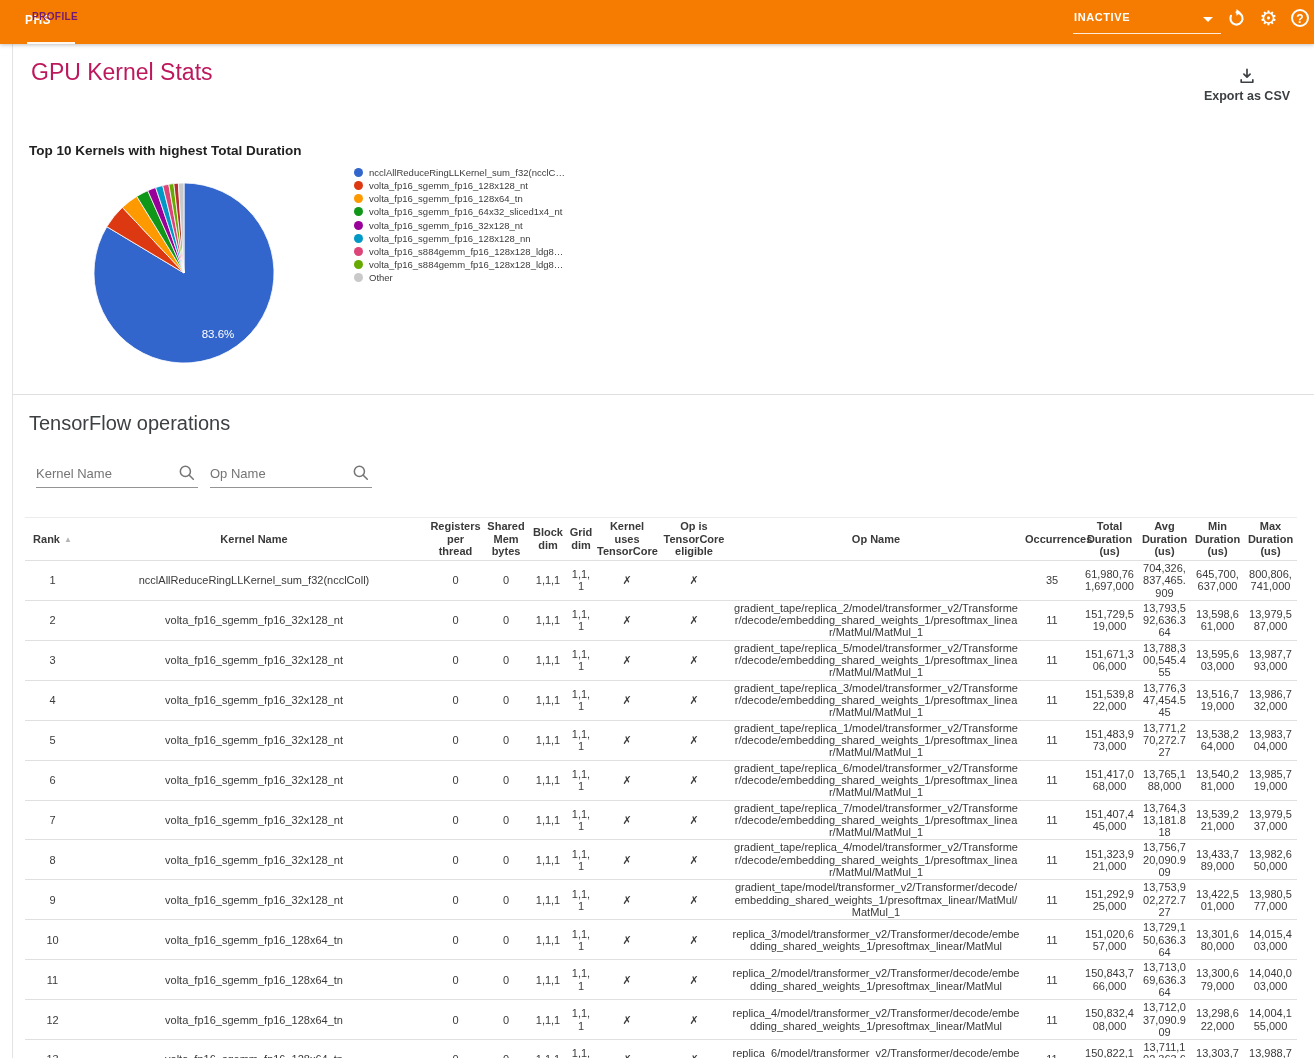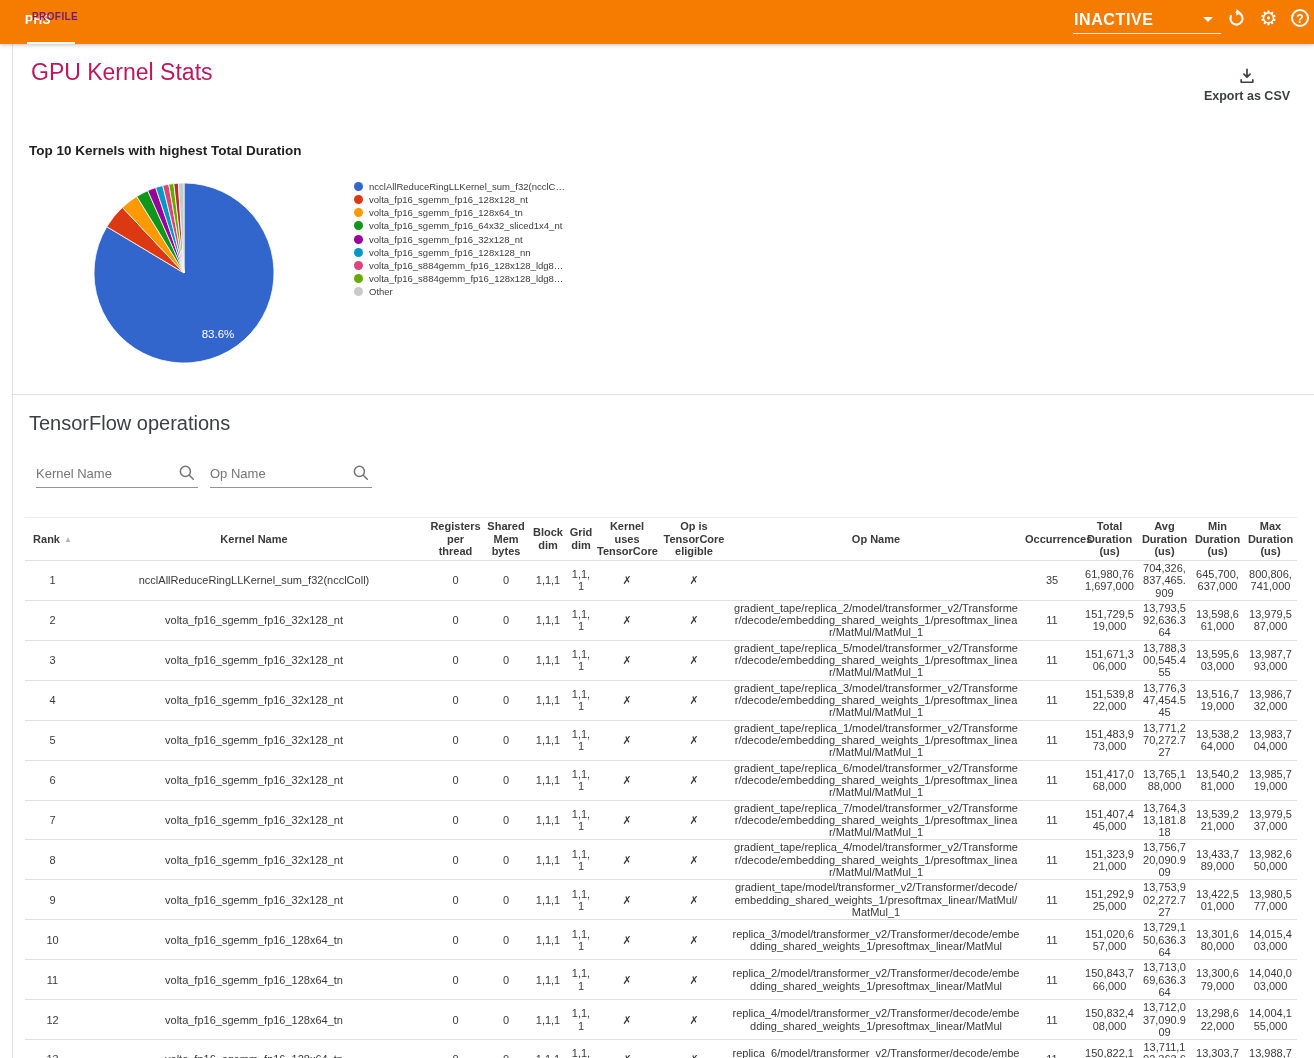--- a/index.html
+++ b/index.html
@@ -10,21 +10,21 @@
   .topbar { position:absolute; top:0; left:0; width:1314px; height:44px;
             background:#f57c00; box-shadow:0 1px 4px rgba(0,0,0,.25); z-index:5; }
   .tab-partial { position:absolute; left:0; top:13px; color:#fff; font-size:12px;
                  font-weight:700; letter-spacing:.4px;padding-left:25px; }
   .tab-profile { position:absolute; left:32px; top:11px; color:#701a75; font-size:10px;
                  font-weight:700; letter-spacing:.4px; }
   .tab-underline { position:absolute; left:27px; bottom:0; width:48px; height:2px;
                    background:rgba(255,255,255,.95); }
   .run-select { position:absolute; left:1073px; top:8px; width:148px; height:24px;
                 color:#fff; cursor:pointer; }
-  .run-select .val { position:absolute; left:1px; top:3px; font-size:16px;
+  .run-select .val { position:absolute; left:1px; top:3px; font-size:11px;
                      font-weight:700; letter-spacing:.6px; }
   .run-select .underline { position:absolute; left:0; bottom:-2px; width:148px;
                            height:1px; background:rgba(255,255,255,.85); }
   .caret { position:absolute; right:8px; top:9px; width:0; height:0;
            border-left:5px solid transparent; border-right:5px solid transparent;
            border-top:5px solid #fff; }
   .bar-icon { position:absolute; top:8px; width:21px; height:21px; color:#fff; cursor:pointer; }
   .icon-refresh { left:1226px; }
   .icon-gear { left:1258px; font-size:20px; line-height:21px; text-align:center; }
   .icon-help { left:1291px; }
@@ -37,21 +37,21 @@
   .section-divider { position:absolute; left:13px; top:394px; width:1301px; height:1px; background:#e0e0e0; }
 
   
   .ks-title { position:absolute; left:31px; top:59px; font-size:23px; color:#be185d; }
   .export { position:absolute; left:1192px; top:66px; width:110px; text-align:center; cursor:pointer; }
   .export svg { display:block; margin:0 auto 3px auto; }
   .export-label { font-size:12.5px; font-weight:700; color:#3c4043; }
   .chart-subtitle { position:absolute; left:29px; top:143px; font-size:13.5px; font-weight:700; color:#212121; }
   .pie-wrap { position:absolute; left:93px; top:182px; width:182px; height:182px; }
   .pie-label { font-size:11.5px; fill:#ffffff; }
-  .legend { position:absolute; left:354px; top:182px; width:320px; }
+  .legend { position:absolute; left:354px; top:168px; width:320px; }
   .legend-item { display:flex; align-items:flex-start; margin-bottom:3.2px; cursor:default; }
   .legend-dot { width:9px; height:9px; border-radius:50%; flex:0 0 9px; margin-right:6px; margin-top:0; }
   .legend-label { font-size:9.5px; line-height:1.05; color:#3c3c3c; white-space:pre-line;
                   word-break:break-all; max-width:290px; }
 
   
   .ops-title { position:absolute; left:29px; top:412px; font-size:20px; color:#3c4043; }
   .filter { position:absolute; top:460px; width:162px; height:28px; border-bottom:1px solid #949494; }
   .filter-kernel { left:36px; }
   .filter-op { left:210px; }

